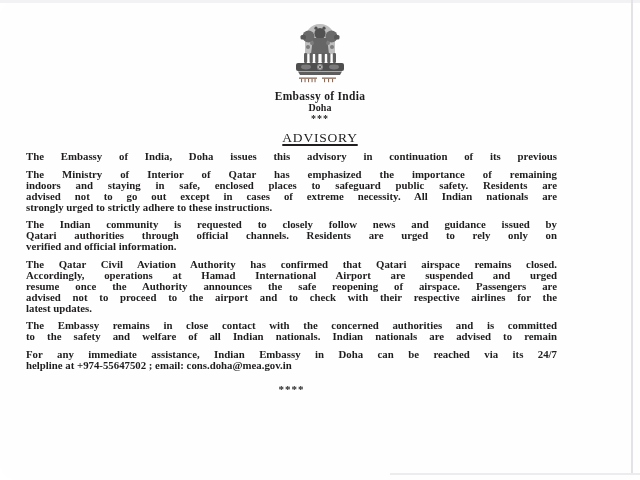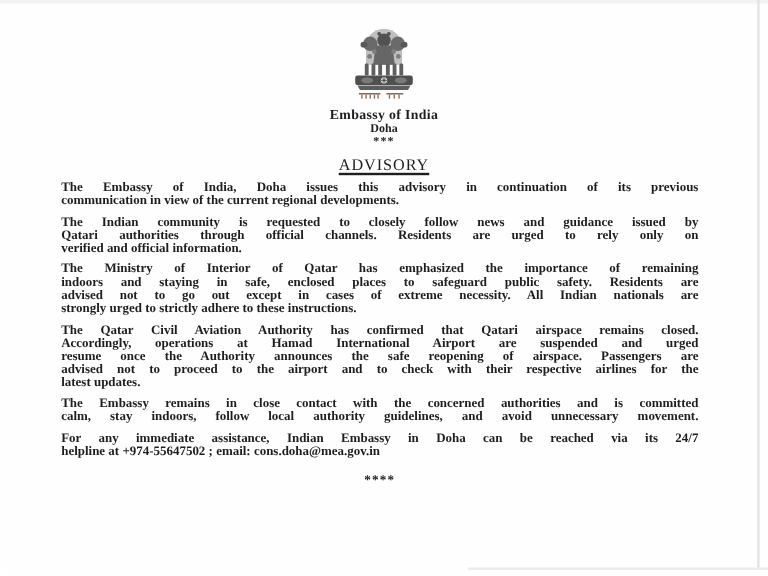--- a/index.html
+++ b/index.html
@@ -39,21 +39,21 @@
   }
   .advisory-title {
     margin-top: 7px;
     font-size: 13.5px; font-weight: normal; letter-spacing: 0.8px;
     text-decoration: underline;
     text-underline-offset: 2px;
     text-decoration-thickness: 1.5px;
   }
 
   .doc-body {
-    position: absolute; left: 51px; top: 151px; width: 531px;
+    position: absolute; left: 26px; top: 151px; width: 531px;
     font-size: 10.8px; font-weight: bold; line-height: 11px;
     color: #1f1d1d;
   }
   .para { margin: 0; }
   .para + .para { margin-top: 6.5px; }
   .para span { display: block; text-align: justify; text-align-last: justify; }
   .para span.last { text-align: left; text-align-last: left; }
 
   .footer-sep {
     margin-top: 13px;
@@ -133,47 +133,46 @@
     <div class="org-name">Embassy of India</div>
     <div class="org-city">Doha</div>
     <div class="hdr-sep">***</div>
     <div class="advisory-title">ADVISORY</div>
   </header>
 
   <main class="doc-body">
 
     <p class="para">
       <span>The Embassy of India, Doha issues this advisory in continuation of its previous</span>
-      <span class="last">communication in view of the current regional developments.</span>
-    </p>
-
-    <p class="para">
-      <span>The Indian community is requested to closely follow news and guidance issued by</span>
-      <span>Qatari authorities through official channels. Residents are urged to rely only on</span>
-      <span class="last">verified and official information.</span>
     </p>
 
     <p class="para">
       <span>The Ministry of Interior of Qatar has emphasized the importance of remaining</span>
       <span>indoors and staying in safe, enclosed places to safeguard public safety. Residents are</span>
       <span>advised not to go out except in cases of extreme necessity. All Indian nationals are</span>
       <span class="last">strongly urged to strictly adhere to these instructions.</span>
+    </p>
+
+    <p class="para">
+      <span>The Indian community is requested to closely follow news and guidance issued by</span>
+      <span>Qatari authorities through official channels. Residents are urged to rely only on</span>
+      <span class="last">verified and official information.</span>
     </p>
 
     <p class="para">
       <span>The Qatar Civil Aviation Authority has confirmed that Qatari airspace remains closed.</span>
       <span>Accordingly, operations at Hamad International Airport are suspended and urged</span>
       <span>resume once the Authority announces the safe reopening of airspace. Passengers are</span>
       <span>advised not to proceed to the airport and to check with their respective airlines for the</span>
       <span class="last">latest updates.</span>
     </p>
 
     <p class="para">
       <span>The Embassy remains in close contact with the concerned authorities and is committed</span>
-      <span>calm, stay indoors, follow local authority guidelines, and avoid unnecessary movement.</span>
+      <span>to the safety and welfare of all Indian nationals. Indian nationals are advised to remain</span>
     </p>
 
     <p class="para">
       <span>For any immediate assistance, Indian Embassy in Doha can be reached via its 24/7</span>
       <span class="last">helpline at +974-55647502 ; email: cons.doha@mea.gov.in</span>
     </p>
 
 
     <div class="footer-sep">****</div>
   </main>

